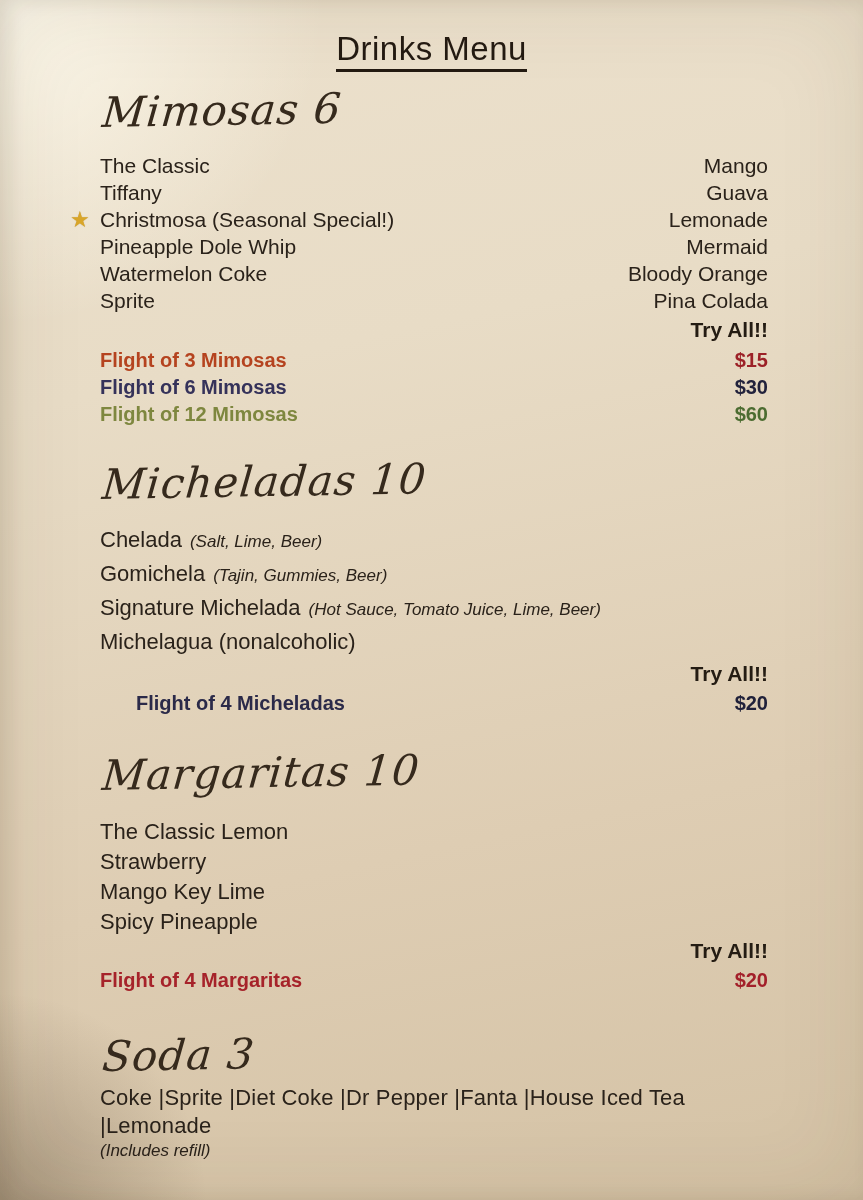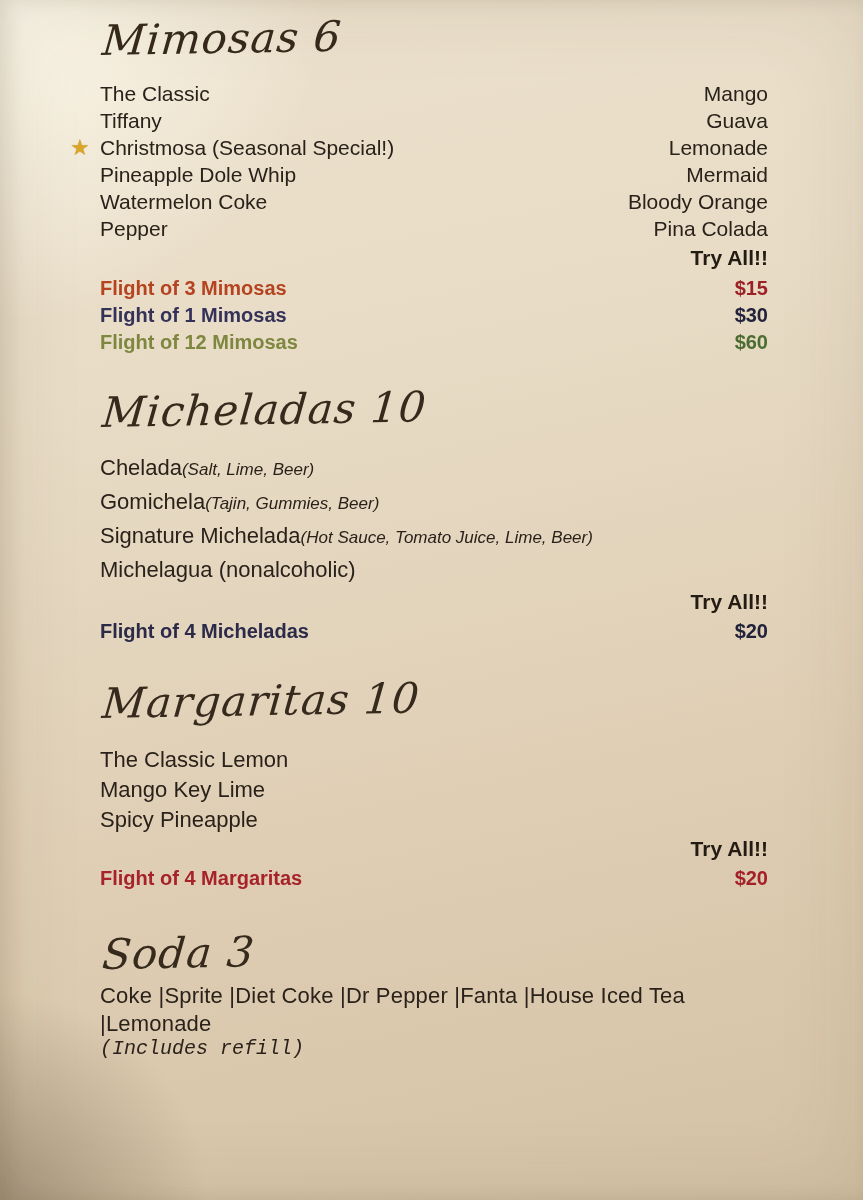--- a/index.html
+++ b/index.html
@@ -64,33 +64,36 @@
 
   .flights { margin-top:4px; }
   .flight-row {
     display:flex; justify-content:space-between;
     font-weight:700; font-size:20px; line-height:27px;
   }
   .flight-row.single { margin-top:2px; line-height:28px; }
 
   .mich-items { margin-top:12px; }
   .mich-item { font-size:22px; line-height:32px; }
-  .item-detail { font-style:italic; font-size:17px; margin-left:0;text-align:center; }
+  .item-detail { font-style:italic; font-size:17px; margin-left:8px;text-align:center; }
 
   .marg-items { margin-top:14px; }
   .marg-item { font-size:22px; line-height:30px; }
 
   .soda-line { margin-top:0; font-size:22px; line-height:28px; letter-spacing:0.2px; }
-  .soda-note { font-style:italic; font-size:20px; line-height:22px;font-family:Liberation Mono, monospace; }
+  .soda-note { font-style:italic; font-size:17px; line-height:22px; }
 </style>
 </head>
 <body>
 
 <div class="page">
 
+  <div class="title-wrap">
+    <span class="page-title">Drinks Menu</span>
+  </div>
 
   <div class="menu-body">
 
     <div class="sec-mimosas">
       <span class="script-heading">Mimosas 6</span>
 
       <div class="mimosa-rows">
         <div class="mrow">
           <span>The Classic</span>
           <span>Mango</span>
@@ -106,34 +109,34 @@
         </div>
         <div class="mrow">
           <span>Pineapple Dole Whip</span>
           <span>Mermaid</span>
         </div>
         <div class="mrow">
           <span>Watermelon Coke</span>
           <span>Bloody Orange</span>
         </div>
         <div class="mrow">
-          <span>Pepper</span>
+          <span>Sprite</span>
           <span>Pina Colada</span>
         </div>
       </div>
 
       <div class="try-all">Try All!!</div>
 
       <div class="flights">
         <div class="flight-row">
           <span style="color: rgb(181, 67, 31);">Flight of 3 Mimosas</span>
           <span style="color: rgb(156, 33, 39);">$15</span>
         </div>
         <div class="flight-row">
-          <span style="color: rgb(53, 50, 90);">Flight of 1 Mimosas</span>
+          <span style="color: rgb(53, 50, 90);">Flight of 6 Mimosas</span>
           <span style="color: rgb(34, 34, 60);">$30</span>
         </div>
         <div class="flight-row">
           <span style="color: rgb(126, 135, 63);">Flight of 12 Mimosas</span>
           <span style="color: rgb(76, 108, 49);">$60</span>
         </div>
       </div>
     </div>
 
     <div class="sec-micheladas">
@@ -150,30 +153,31 @@
           <span>Signature Michelada</span><span class="item-detail">(Hot Sauce, Tomato Juice, Lime, Beer)</span>
         </div>
         <div class="mich-item">
           <span>Michelagua (nonalcoholic)</span><span class="item-detail"></span>
         </div>
       </div>
 
       <div class="try-all">Try All!!</div>
 
       <div class="flight-row single">
-        <span style="color: rgb(43, 42, 73);">Flight of 4 Micheladas</span>
+        <span style="color: rgb(43, 42, 73); margin-left: 36px;">Flight of 4 Micheladas</span>
         <span style="color: rgb(32, 33, 58);">$20</span>
       </div>
     </div>
 
     <div class="sec-margaritas">
       <span class="script-heading">Margaritas 10</span>
 
       <div class="marg-items">
         <div class="marg-item">The Classic Lemon</div>
+        <div class="marg-item">Strawberry</div>
         <div class="marg-item">Mango Key Lime</div>
         <div class="marg-item">Spicy Pineapple</div>
       </div>
 
       <div class="try-all">Try All!!</div>
 
       <div class="flight-row single">
         <span style="color: rgb(166, 35, 42);">Flight of 4 Margaritas</span>
         <span style="color: rgb(163, 32, 42);">$20</span>
       </div>

